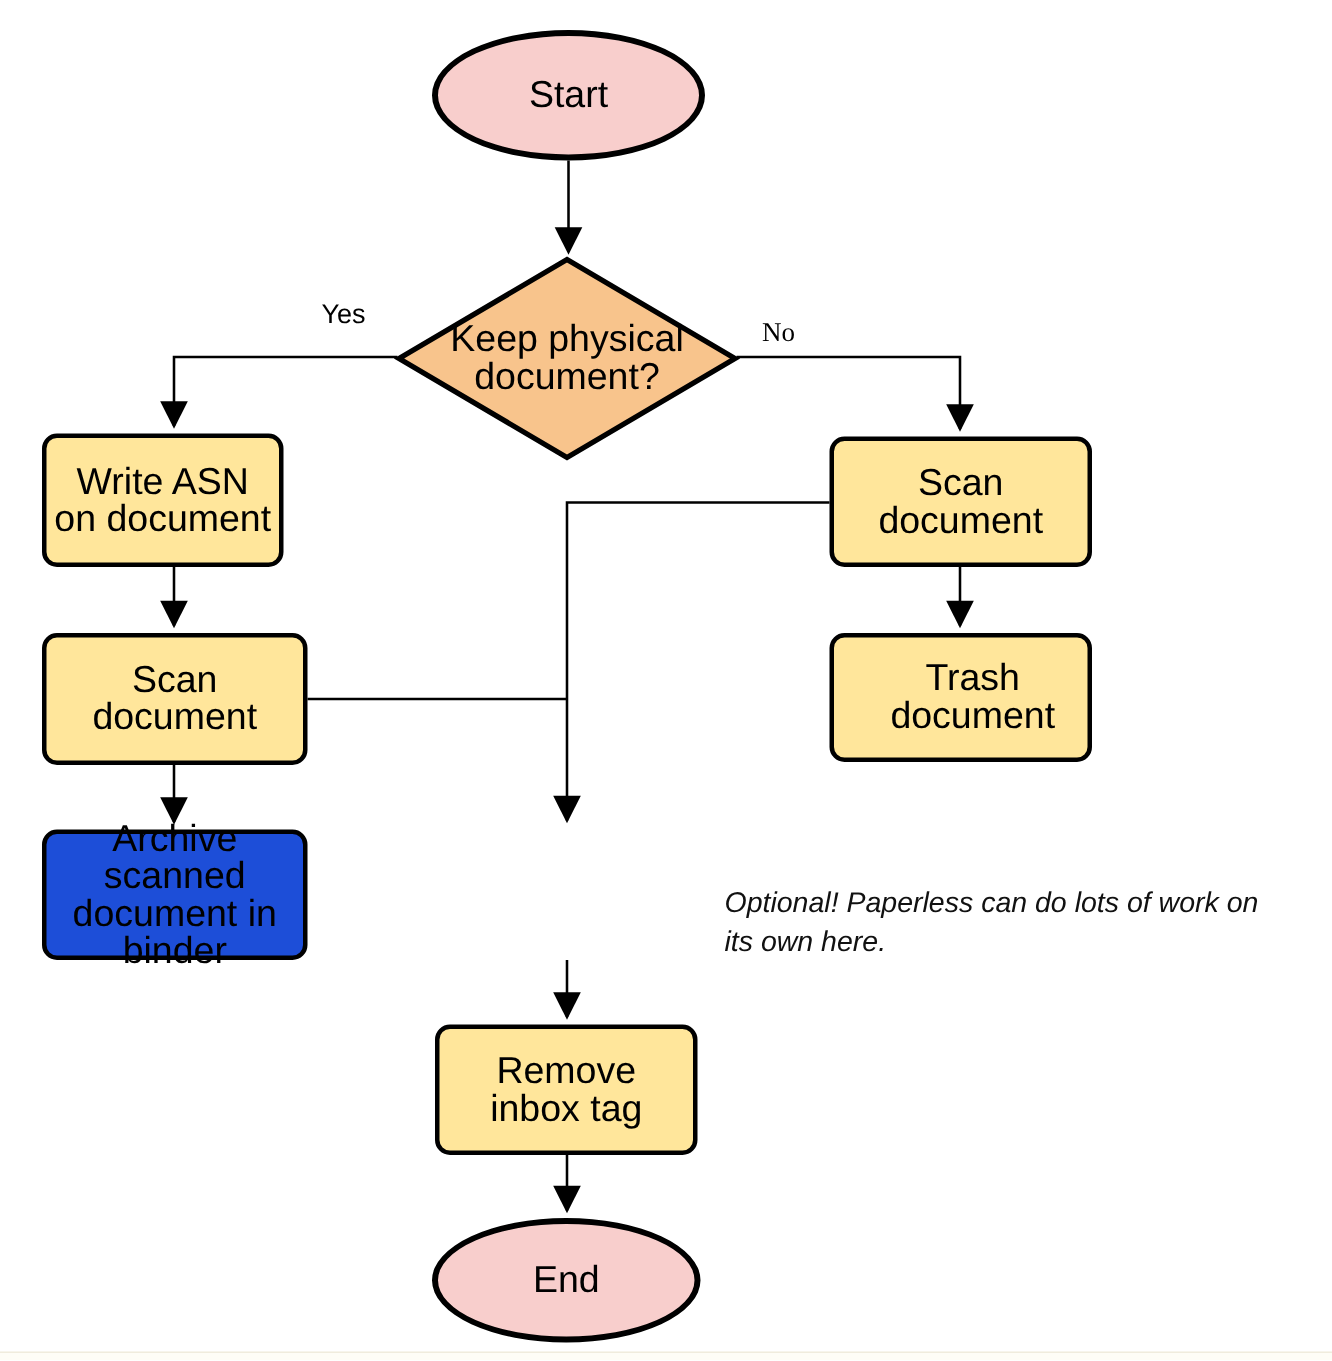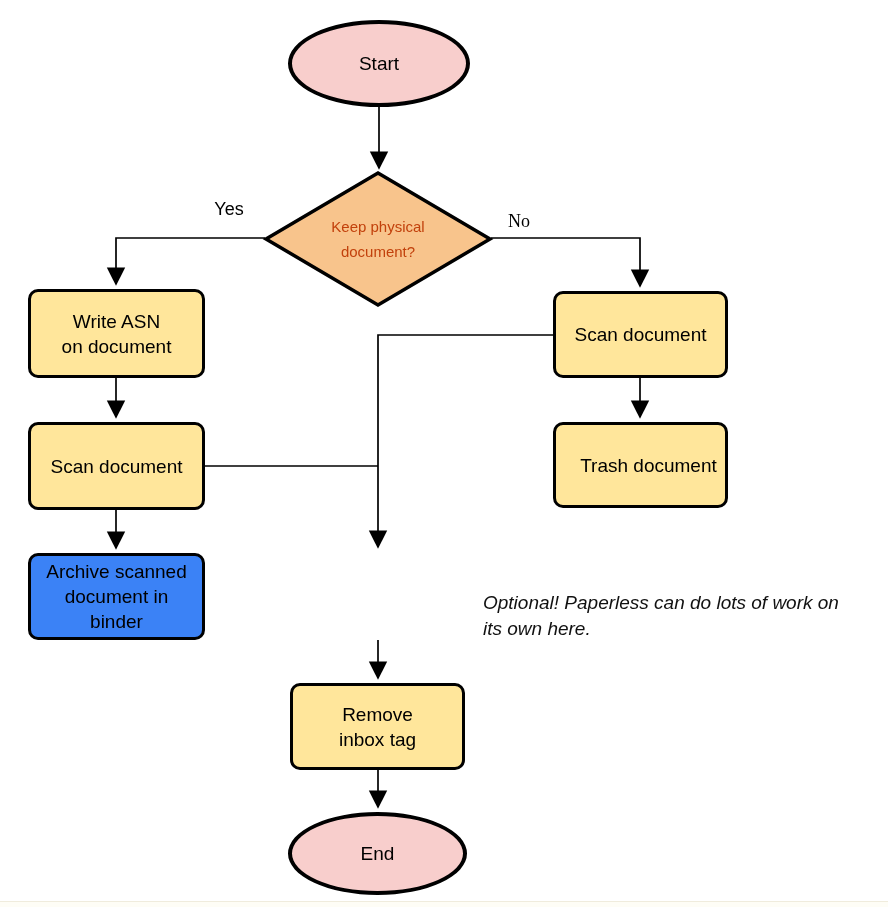--- a/index.html
+++ b/index.html
@@ -27,39 +27,39 @@
     stroke-width: 1.7;
   }
   .node {
     position: absolute;
     display: flex;
     align-items: center;
     justify-content: center;
     box-sizing: border-box;
     text-align: center;
     color: #000000;
-    font-size: 19px;
+    font-size: 25px;
     line-height: 25px;
   }
   .process {
     border: 3px solid #000000;
     border-radius: 10px;
   }
   .terminator {
     border: 4px solid #000000;
     border-radius: 50%;
   }
   .decision-label {
     position: absolute;
     display: flex;
     align-items: center;
     justify-content: center;
     text-align: center;
-    color: #c2410c;
-    font-size: 15px;
+    color: #000000;
+    font-size: 25px;
     line-height: 25px;
   }
   .node-label { white-space: pre-line; }
   .edge-label {
     position: absolute;
     color: #000000;
     font-size: 18px;
     line-height: 26px;
     text-align: center;
   }
@@ -116,30 +116,30 @@
 
   <div class="decision-label" style="left:278px; top:211px; width:200px; height:56px;">
     <span class="node-label">Keep physical
 document?</span>
   </div>
 
   <div class="edge-label" style="left:205px; top:196px; width:48px;">Yes</div>
 
   <div class="edge-label" style="left:495px; top:208px; width:48px;font-family:Liberation Serif, serif;">No</div>
 
-  <div class="node process" style="left: 28px; top: 289px; width: 177px; height: 89px; background-color: rgb(255, 230, 155);">
+  <div class="node process" style="left: 28px; top: 289px; width: 161px; height: 89px; background-color: rgb(255, 230, 155);">
     <span class="node-label">Write ASN
 on document</span>
   </div>
 
   <div class="node process" style="left: 28px; top: 422px; width: 177px; height: 88px; background-color: rgb(255, 230, 155);">
     <span class="node-label">Scan document</span>
   </div>
 
-  <div class="node process" style="left: 28px; top: 553px; width: 177px; height: 87px; background-color: #3b82f6;">
+  <div class="node process" style="left: 28px; top: 553px; width: 177px; height: 87px; background-color: #1d4ed8;">
     <span class="node-label">Archive scanned
 document in
 binder</span>
   </div>
 
   <div class="node process" style="left: 553px; top: 291px; width: 175px; height: 87px; background-color: rgb(255, 230, 155);">
     <span class="node-label">Scan document</span>
   </div>
 
   <div class="node process" style="left: 553px; top: 422px; width: 175px; height: 86px; background-color: rgb(255, 230, 155); padding-left: 16px;">

